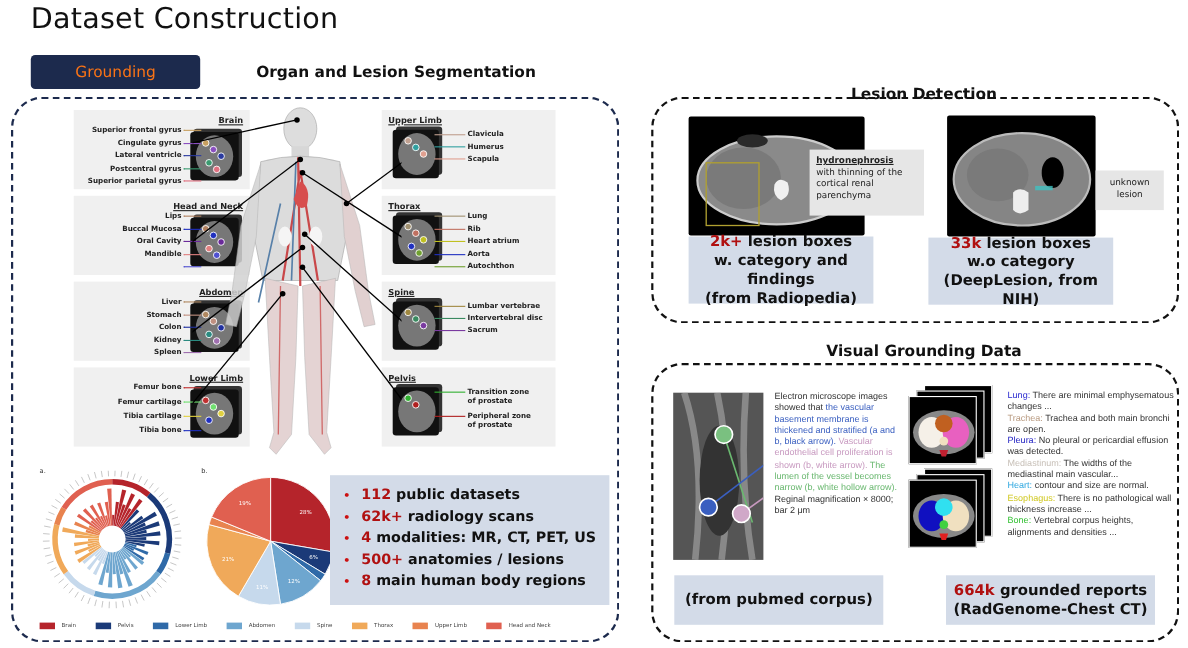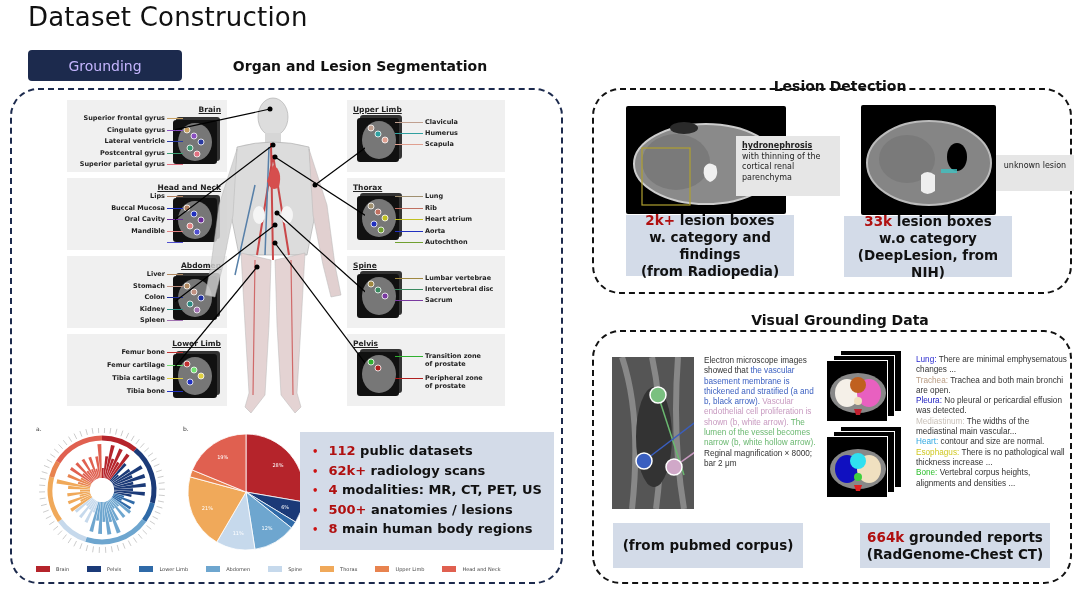--- a/index.html
+++ b/index.html
@@ -1,19 +1,19 @@
 <!DOCTYPE html>
 <html><head>
 <meta charset="utf-8">
 <style>
   * { box-sizing: border-box; margin: 0; padding: 0; }
   body { width: 1080px; height: 589px; background: #fff; font-family: "DejaVu Sans", sans-serif; position: relative; overflow: hidden; color: #111; }
   .abs { position: absolute; }
   .title { left: 28px; top: 2px; font-size: 26px; font-weight: 400; color: #111; letter-spacing: 0.2px; }
-  .tag { left: 28px; top: 50px; width: 154px; height: 31px; background: #1c2a4d; color: #c4b5fd; border-radius: 4px; font-size: 14px; display: flex; align-items: center; justify-content: center; }
+  .tag { left: 28px; top: 50px; width: 154px; height: 31px; background: #1c2a4d; color: #f97316; border-radius: 4px; font-size: 14px; display: flex; align-items: center; justify-content: center; }
   .sec-title { font-weight: bold; font-size: 14px; color: #111; text-align: center; }
   .dash-box { border: 2px dashed #1c2a4d; border-radius: 28px; }
   .dash-box.black { border-color: #111; }
   .panel { background: #f0f0f0; }
   .panel-title { position: absolute; font-size: 7.5px; font-weight: bold; text-decoration: underline; color: #222; }
   .lbl { position: absolute; font-size: 6.5px; font-weight: bold; color: #222; white-space: nowrap; }
   .lbl.r { text-align: right; }
   .scan { position: absolute; background: #111; border-radius: 3px; box-shadow: 3px -3px 0 #333; overflow: hidden; }
   .stat-box { background: #d3dbe8; }
   .stat-box ul { list-style: none; }
@@ -451,21 +451,21 @@
 
 <div class="ct" style="left:861px; top:105px; width:135px; height:110px; border-radius:2px;">
   <svg width="135" height="110">
     <ellipse cx="68" cy="58" rx="62" ry="42" fill="#858585" stroke="#bbb" stroke-width="2"></ellipse>
     <ellipse cx="96" cy="52" rx="10" ry="14" fill="#000"></ellipse>
     <ellipse cx="46" cy="54" rx="28" ry="24" fill="#7a7a7a"></ellipse>
     <path d="M60 70 Q66 64 74 70 L74 86 Q66 92 60 86 Z" fill="#eee"></path>
     <rect x="80" y="64" width="16" height="4" fill="#40c0c0" opacity="0.8"></rect>
   </svg>
 </div>
-<div class="note" style="left:996px; top:155px; width:78px; height:36px; text-align:center; padding:6px 4px;">unknown lesion</div>
+<div class="note" style="left:996px; top:155px; width:62px; height:36px; text-align:center; padding:6px 4px;">unknown lesion</div>
 <div class="abs caption" style="left:844px; top:216px; width:168px; height:61px;">
   <div><span class="hl">33k</span> <span>lesion boxes</span></div>
   <div>w.o category</div>
   <div>(DeepLesion, from NIH)</div>
 </div>
 
 <div class="abs sec-title" style="left:720px; top:312px; width:240px;">Visual Grounding Data</div>
 <div class="abs dash-box black" style="left:592px; top:330px; width:480px; height:254px;"></div>
 
 <div class="ct" style="left:612px; top:357px; width:82px; height:152px; background:#555;">

